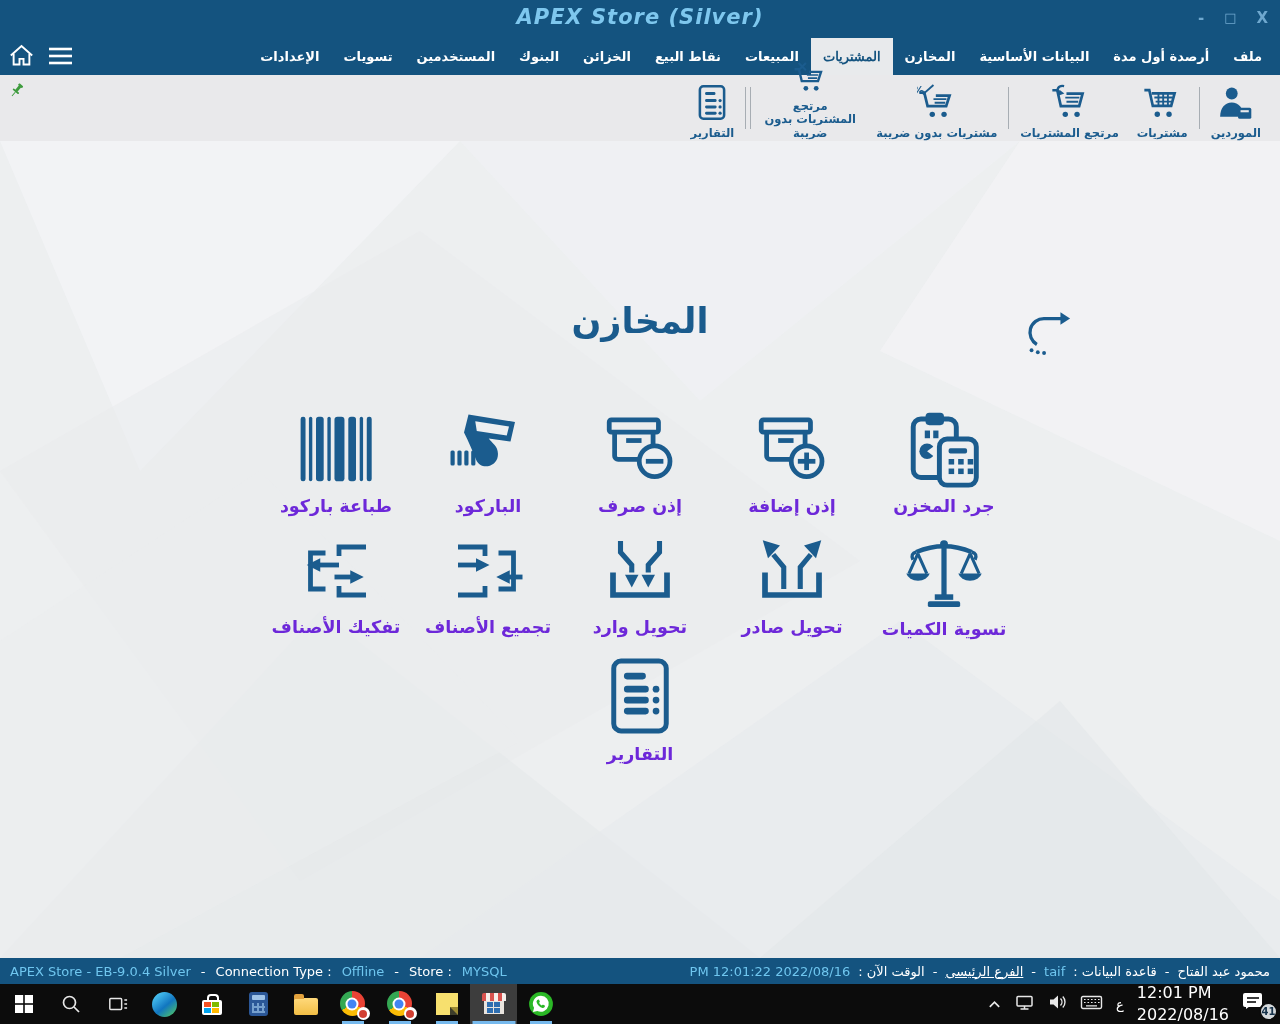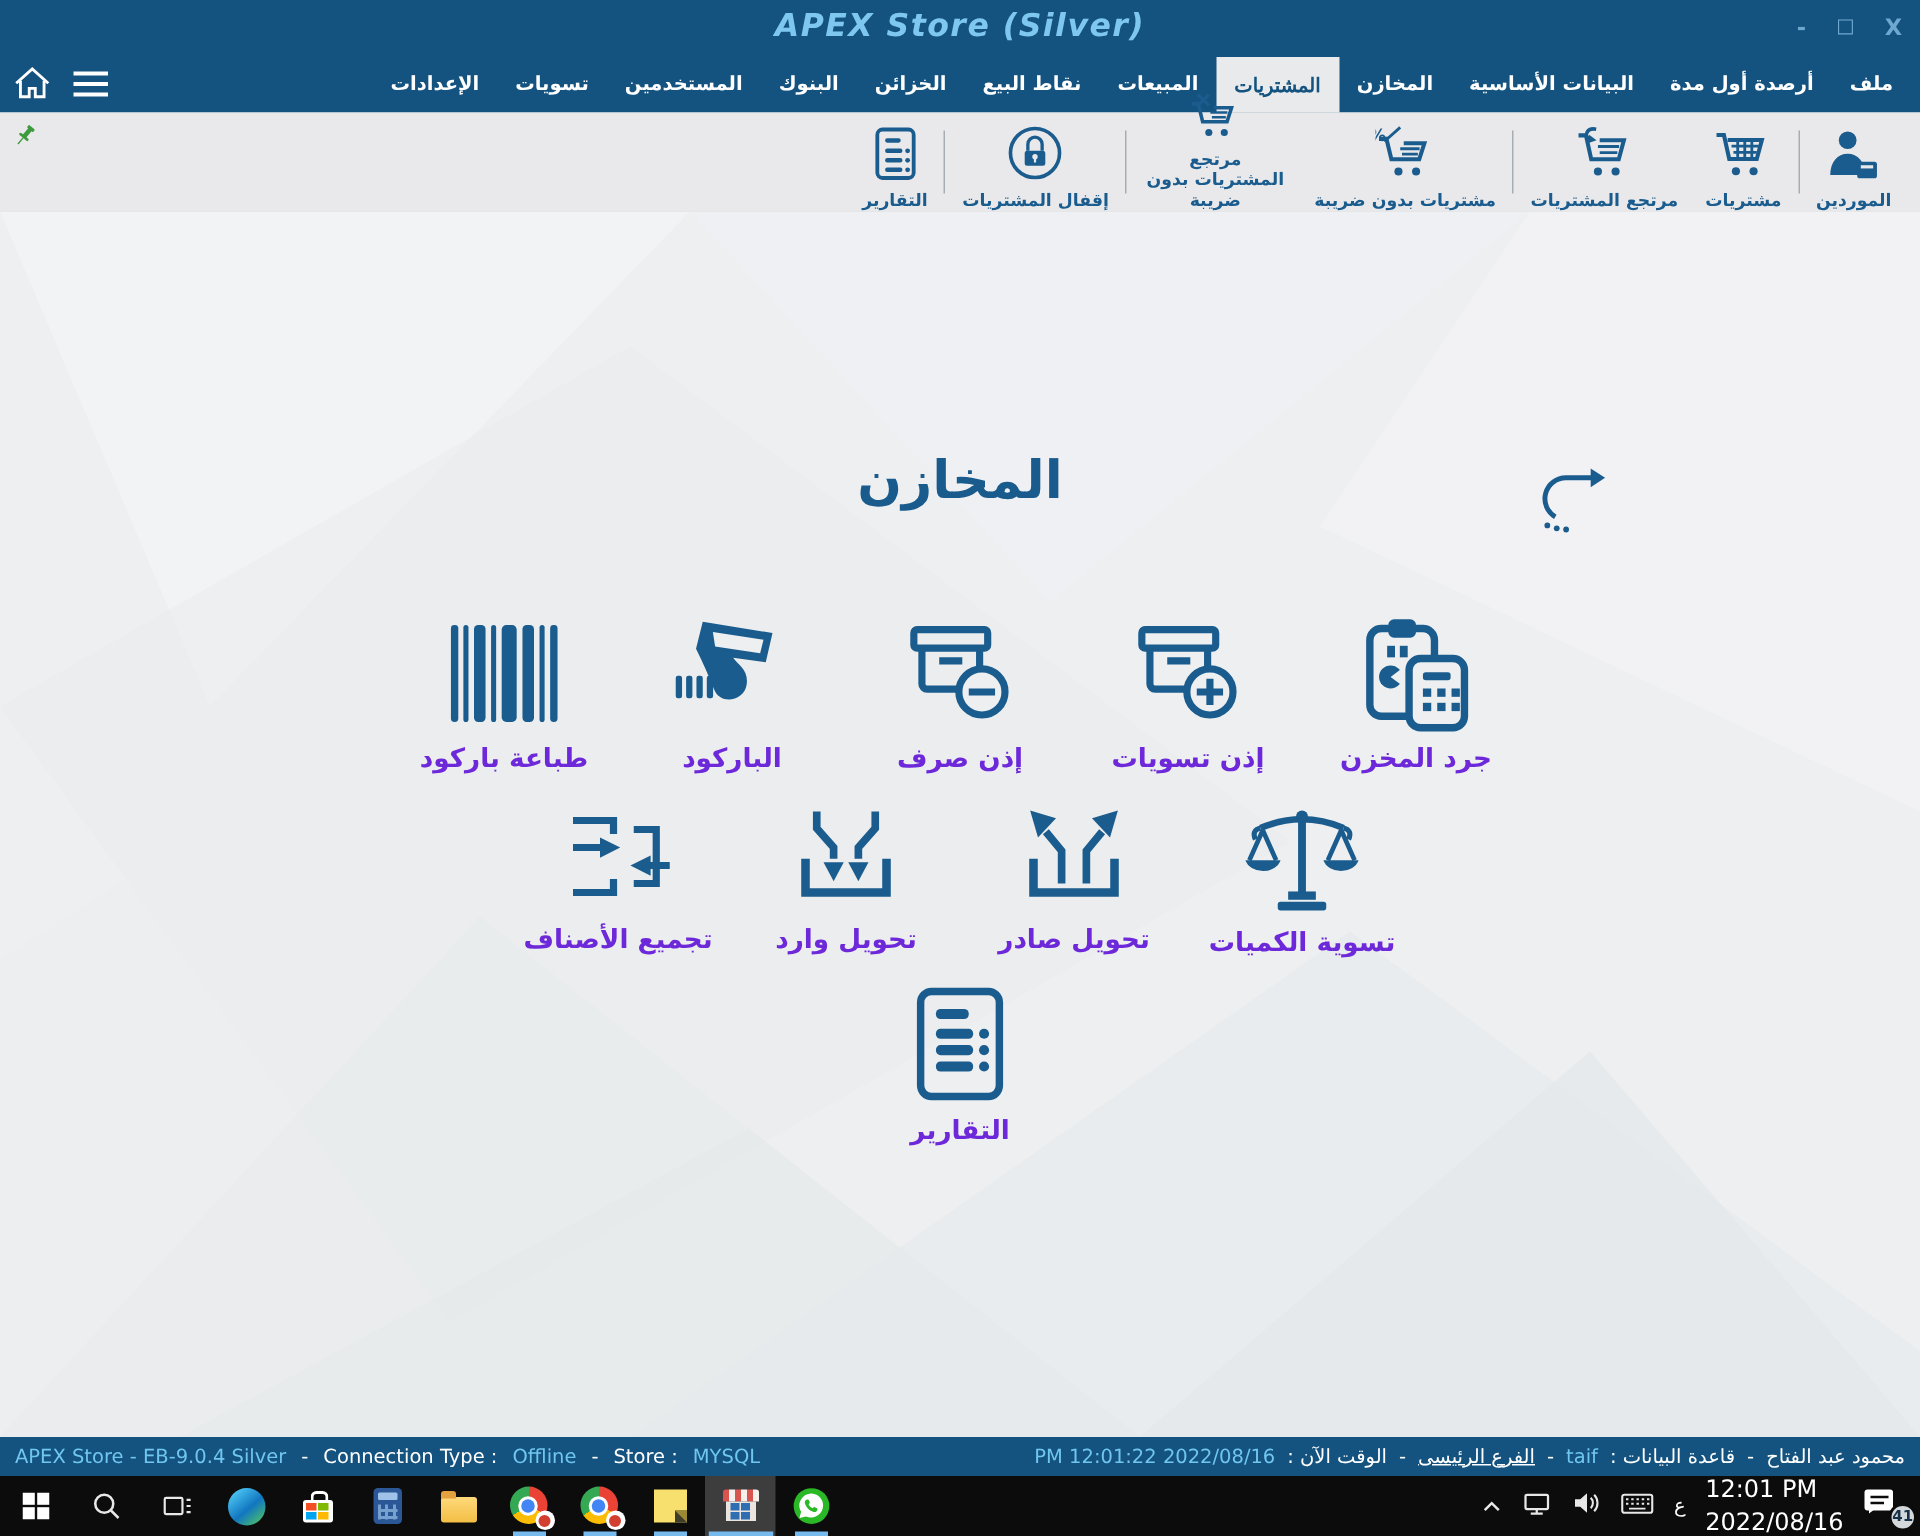--- a/index.html
+++ b/index.html
@@ -194,32 +194,20 @@
             <path d="M2 8h4.2l2.8 11.5h15.8l2.9-9H16"></path>
             <circle cx="13" cy="26.5" r="2.3" fill="currentColor" stroke="none"></circle>
             <circle cx="23" cy="26.5" r="2.3" fill="currentColor" stroke="none"></circle>
             <path d="M14 13.6h11M15 16.6h9" stroke-width="1.6"></path>
           </svg>
       </span>
       <span class="rlabel">مرتجع المشتريات بدون ضريبة</span>
     </div>
     <div class="rsep"></div>
 
-    <div class="ritem">
-      <span>
-        <svg width="38" height="38" viewBox="0 0 36 36" fill="none" stroke="currentColor" stroke-width="2.3">
-            <circle cx="18" cy="18" r="15.5"></circle>
-            <path d="M13.5 16.5v-4a4.5 4.5 0 0 1 9 0v4" stroke-width="2.1"></path>
-            <rect x="11.5" y="16.5" width="13" height="9.5" rx="1.6" fill="currentColor" stroke="none"></rect>
-            <circle cx="18" cy="20.3" r="1.7" fill="#E9E9EB" stroke="none"></circle>
-            <rect x="17.3" y="20.8" width="1.4" height="3.2" fill="#E9E9EB" stroke="none"></rect>
-          </svg>
-      </span>
-      <span class="rlabel">إقفال المشتريات</span>
-    </div>
     <div class="rsep"></div>
 
     <div class="ritem">
       <span>
         <svg width="30" height="37" viewBox="0 0 26 32" fill="none" stroke="currentColor" stroke-width="2.2">
             <rect x="2.5" y="2" width="21" height="28" rx="3"></rect>
             <rect x="7" y="7" width="9" height="2.6" rx="1.2" fill="currentColor" stroke="none"></rect>
             <rect x="7" y="13" width="10" height="2.6" rx="1.2" fill="currentColor" stroke="none"></rect>
             <circle cx="20" cy="14.3" r="1.4" fill="currentColor" stroke="none"></circle>
             <rect x="7" y="18.5" width="10" height="2.6" rx="1.2" fill="currentColor" stroke="none"></rect>
@@ -285,21 +273,21 @@
         <span>
           <svg width="80" height="80" viewBox="0 0 52 50" fill="none" stroke="currentColor" stroke-width="3.1">
             <rect x="6" y="6" width="32" height="8" rx="1.4"></rect>
             <path d="M9.5 14v15.5a2.3 2.3 0 0 0 2.3 2.3h20.4a2.3 2.3 0 0 0 2.3-2.3V14"></path>
             <line x1="17" y1="19.5" x2="27" y2="19.5"></line>
             <circle cx="35.5" cy="33" r="10" fill="#EDEFF1"></circle>
             <line x1="29.8" y1="33" x2="41.2" y2="33"></line>
               <line x1="35.5" y1="27.3" x2="35.5" y2="38.7"></line>
           </svg>
         </span>
-        <span class="tlabel">إذن تسويات</span>
+        <span class="tlabel">إذن إضافة</span>
       </div>
       <div class="tile">
         <span>
           <svg width="80" height="80" viewBox="0 0 52 50" fill="none" stroke="currentColor" stroke-width="3.1">
             <rect x="6" y="6" width="32" height="8" rx="1.4"></rect>
             <path d="M9.5 14v15.5a2.3 2.3 0 0 0 2.3 2.3h20.4a2.3 2.3 0 0 0 2.3-2.3V14"></path>
             <line x1="17" y1="19.5" x2="27" y2="19.5"></line>
             <circle cx="35.5" cy="33" r="10" fill="#EDEFF1"></circle>
             <line x1="29.8" y1="33" x2="41.2" y2="33"></line>
           </svg>
@@ -386,20 +374,34 @@
             <path d="M6 42h18v-6"></path>
             <path d="M33 14h10v24H33"></path>
             <line x1="6" y1="22" x2="19" y2="22"></line>
             <polygon points="18,17.5 27,22 18,26.5" fill="currentColor" stroke="none"></polygon>
             <line x1="49" y1="30" x2="40" y2="30"></line>
             <polygon points="40.5,25.5 31.5,30 40.5,34.5" fill="currentColor" stroke="none"></polygon>
           </svg>
         </span>
         <span class="tlabel">تجميع الأصناف</span>
       </div>
+      <div class="tile">
+        <span>
+          <svg width="78" height="78" viewBox="0 0 52 52" fill="none" stroke="currentColor" stroke-width="3.2">
+            <path d="M46 10H28v6"></path>
+            <path d="M46 42H28v-6"></path>
+            <path d="M19 14H9v24h10"></path>
+            <line x1="28" y1="22" x2="15" y2="22"></line>
+            <polygon points="15.5,17.5 6.5,22 15.5,26.5" fill="currentColor" stroke="none"></polygon>
+            <line x1="25" y1="30" x2="36" y2="30"></line>
+            <polygon points="35.5,25.5 44.5,30 35.5,34.5" fill="currentColor" stroke="none"></polygon>
+          </svg>
+        </span>
+        <span class="tlabel">تفكيك الأصناف</span>
+      </div>
     </div>
 
     <div class="trow">
       <div class="tile">
         <span>
           <svg width="70" height="82" viewBox="0 0 48 56" fill="none" stroke="currentColor" stroke-width="3.4">
             <rect x="6" y="4" width="36" height="48" rx="5"></rect>
             <rect x="13" y="12" width="15" height="4.6" rx="2.1" fill="currentColor" stroke="none"></rect>
             <rect x="13" y="21" width="17" height="4.6" rx="2.1" fill="currentColor" stroke="none"></rect>
               <circle cx="35" cy="23.3" r="2.3" fill="currentColor" stroke="none"></circle>

